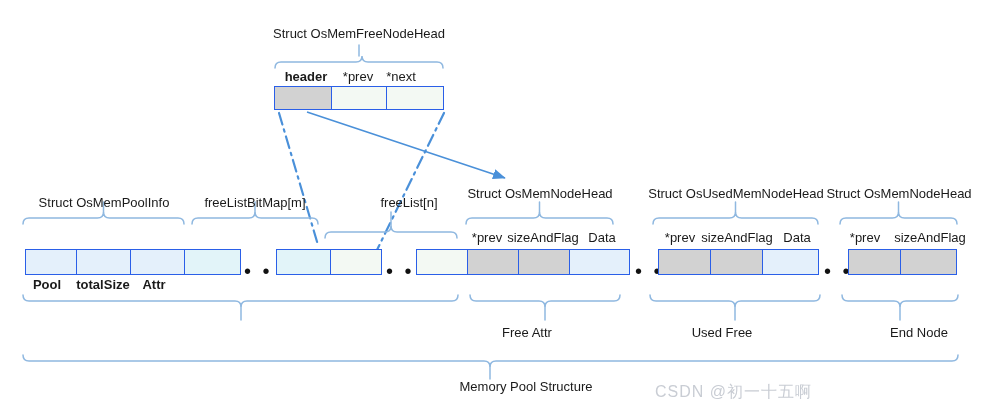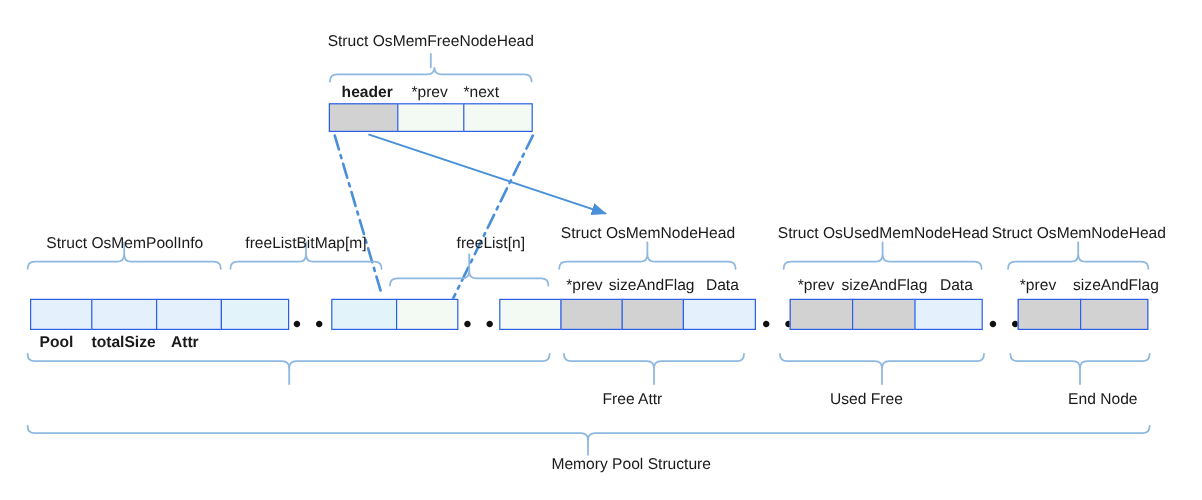--- a/index.html
+++ b/index.html
@@ -205,14 +205,15 @@
   <div class="lbl c" style="left:47px; top:278px;font-weight:bold;">Pool</div>
   <div class="lbl c" style="left:103px; top:278px;font-weight:bold;">totalSize</div>
   <div class="lbl c" style="left:154px; top:278px;font-weight:bold;">Attr</div>
 
   <div class="lbl c" style="left:527px; top:326px;">Free Attr</div>
   <div class="lbl c" style="left:722px; top:326px;">Used Free</div>
   <div class="lbl c" style="left:891px; top:326px;margin-left:28px;">End Node</div>
 
   <div class="lbl c" style="left:490px; top:380px;margin-left:36px;">Memory Pool Structure</div>
 
+  <div class="watermark">CSDN @初一十五啊</div>
 
 </div>
 
 </body></html>

